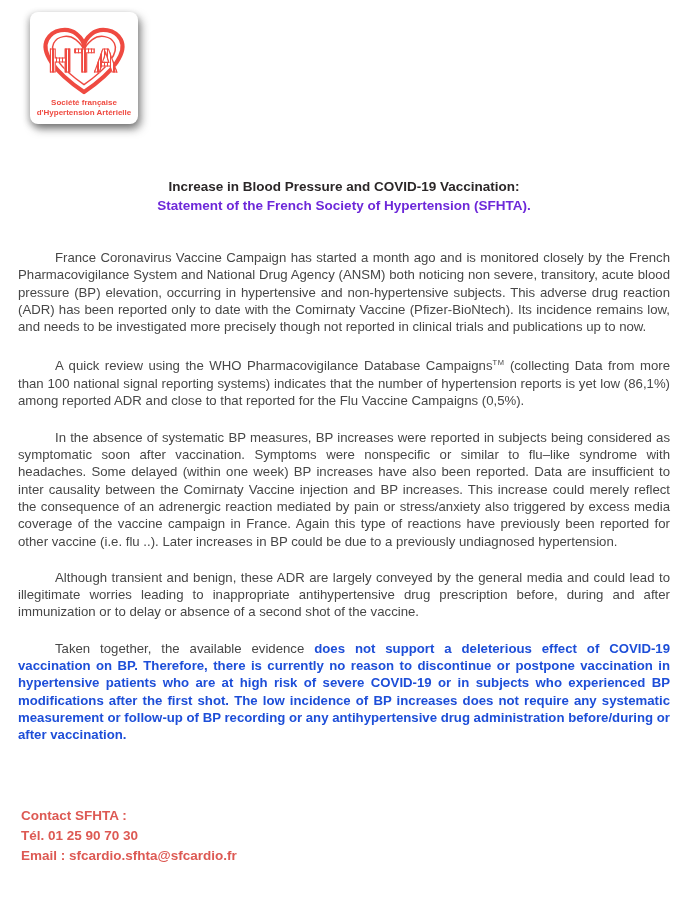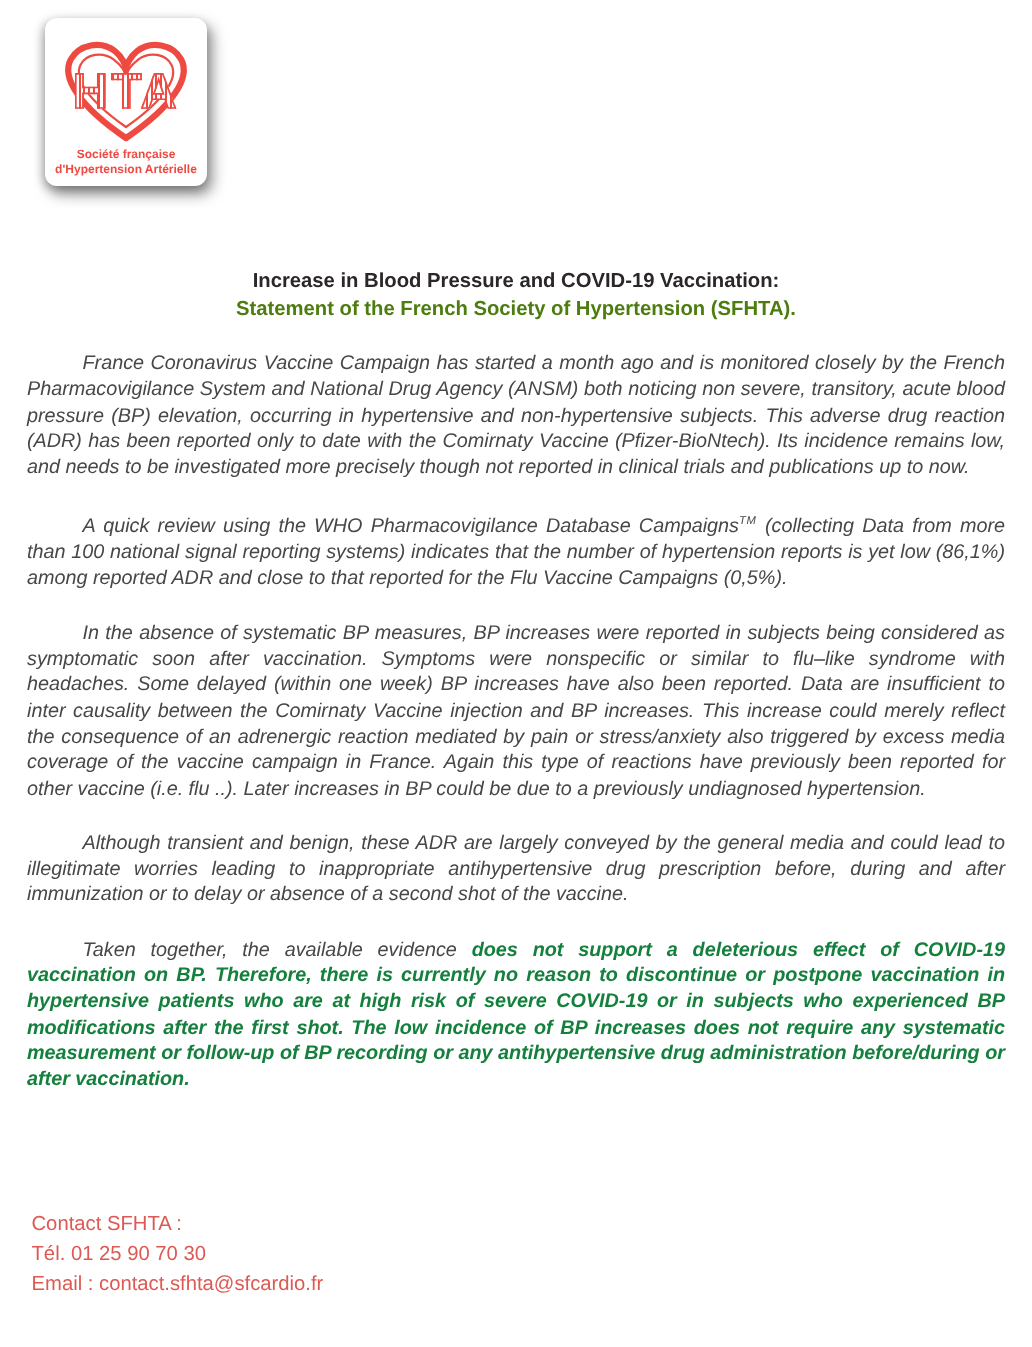--- a/index.html
+++ b/index.html
@@ -70,66 +70,66 @@
     position: absolute;
     top: 151px;
     left: 0;
     width: 100%;
     text-align: center;
     font-size: 13.5px;
     font-weight: bold;
     line-height: 19px;
   }
   .title-black { color: #2b2728; margin-top: 26px; }
-  .title-red   { color: #4d7c0f; }
+  .title-red   { color: #6d28d9; }
 
   .dateline {
     position: absolute;
     top: 197px;
     right: 66px;
     font-size: 13.5px;
     font-weight: bold;
     color: #2b2728;
   }
   .dateline sup {
     font-size: 8.5px;
     vertical-align: super;
   }
 
   
   .body-text {
     position: absolute;
-    top: 233px;
+    top: 249px;
     left: 18px;
     width: 652px;
     color: #474747;
     font-size: 13.2px;
     line-height: 17.3px;
     text-align: justify;
-    font-style: italic;
   }
   .body-text p {
     margin: 0 0 19px 0;
     text-indent: 37px;
   }
   .body-text sup.tm {
     font-size: 7.5px;
     vertical-align: super;
     letter-spacing: 0.5px;
   }
-  .body-text strong { color: #15803d; }
+  .body-text strong { color: #1d4ed8; }
 
   
   .contact-block {
     position: absolute;
     top: 806px;
     left: 21px;
     color: #dd5953;
     font-size: 13.5px;
     line-height: 20px;
+    font-weight: bold;
   }
 </style>
 </head>
 <body>
 
 <div class="page">
 
   <div class="logo-card">
     <div class="logo-heart-wrap">
       <svg width="92" height="80" viewBox="0 0 100 86">
@@ -154,16 +154,16 @@
     <p>France Coronavirus Vaccine Campaign has started a month ago and is monitored closely by the French Pharmacovigilance System and National Drug Agency (ANSM) both noticing non severe, transitory, acute blood pressure (BP) elevation, occurring in hypertensive and non-hypertensive subjects. This adverse drug reaction (ADR) has been reported only to date with the Comirnaty Vaccine (Pfizer-BioNtech). Its incidence remains low, and needs to be investigated more precisely though not reported in clinical trials and publications up to now.</p>
     <p><span>A quick review using the WHO Pharmacovigilance Database Campaigns</span><sup class="tm">TM</sup><span> (collecting Data from more than 100 national signal reporting systems) indicates that the number of hypertension reports is yet low (86,1%) among reported ADR and close to that reported for the Flu Vaccine Campaigns (0,5%).</span></p>
     <p>In the absence of systematic BP measures, BP increases were reported in subjects being considered as symptomatic soon after vaccination. Symptoms were nonspecific or similar to flu–like syndrome with headaches. Some delayed (within one week) BP increases have also been reported. Data are insufficient to inter causality between the Comirnaty Vaccine injection and BP increases. This increase could merely reflect the consequence of an adrenergic reaction mediated by pain or stress/anxiety also triggered by excess media coverage of the vaccine campaign in France. Again this type of reactions have previously been reported for other vaccine (i.e. flu ..). Later increases in BP could be due to a previously undiagnosed hypertension.</p>
     <p>Although transient and benign, these ADR are largely conveyed by the general media and could lead to illegitimate worries leading to inappropriate antihypertensive drug prescription before, during and after immunization or to delay or absence of a second shot of the vaccine.</p>
     <p><span>Taken together, the available evidence </span><strong>does not support a deleterious effect of COVID-19 vaccination on BP. Therefore, there is currently no reason to discontinue or postpone vaccination in hypertensive patients who are at high risk of severe COVID-19 or in subjects who experienced BP modifications after the first shot. The low incidence of BP increases does not require any systematic measurement or follow-up of BP recording or any antihypertensive drug administration before/during or after vaccination.</strong></p>
   </div>
 
   <div class="contact-block">
     <div>Contact SFHTA :</div>
     <div>Tél. 01 25 90 70 30</div>
-    <div>Email : contact.sfhta@sfcardio.fr</div>
+    <div>Email : sfcardio.sfhta@sfcardio.fr</div>
   </div>
 
 </div>
 
 </body></html>

